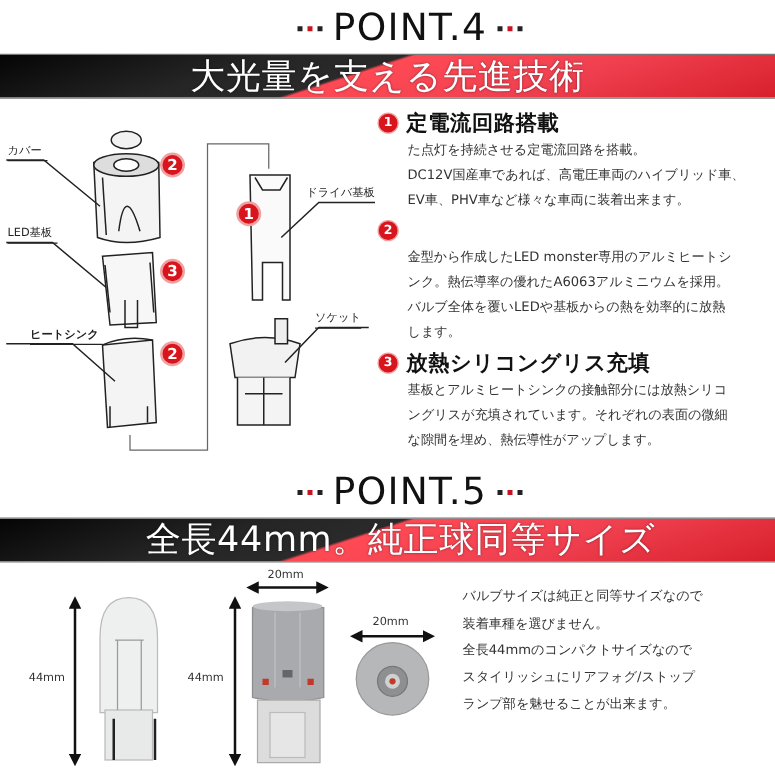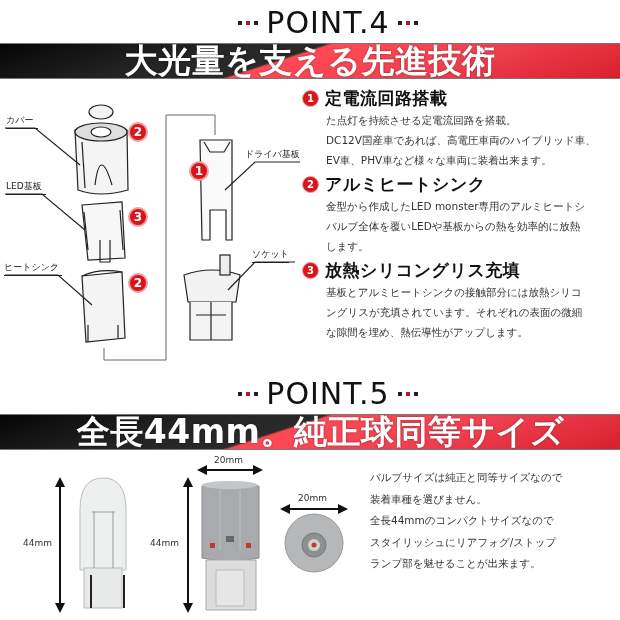--- a/index.html
+++ b/index.html
@@ -18,21 +18,21 @@
     color: #111; font-weight: normal; line-height: 1;
   }
 
   .banner {
     position: absolute; left: 0; width: 620px; height: 36px;
     background: linear-gradient(162deg, #050505 0%, #252525 30%, #2a2a2a 45%, #ff4a55 46%, #f04050 70%, #d8202c 100%);
     border-top: 1px solid #777; border-bottom: 1px solid #777;
     display: flex; align-items: center; justify-content: center;
   }
   .banner .text {
-    color: #fff; font-weight: bold; font-size: 33px; letter-spacing: 0.5px;
+    color: #fff; font-weight: normal; font-size: 28px; letter-spacing: 0.5px;
     text-shadow: 0 0 2px rgba(0,0,0,0.5);
   }
 
   .diagram { position: absolute; left: 0; top: 90px; width: 300px; height: 275px; }
   .part-label {
     position: absolute; font-size: 9px; color: #222; border-bottom: 1px solid #222;
     padding-bottom: 1px; white-space: nowrap;
   }
   .badge {
     position: absolute; width: 20px; height: 20px; border-radius: 50%;
@@ -112,21 +112,21 @@
 
       <path d="M5 38 H35 L80 75"></path>
       <path d="M5 104 H42 L85 140"></path>
       <path d="M5 185 H58 L92 215"></path>
       <path d="M300 72 H255 L225 100"></path>
       <path d="M295 172 H255 L228 200"></path>
     </g>
   </svg>
   <span class="part-label" style="left:6px;top:24px;width:32px;">カバー</span>
   <span class="part-label" style="left:6px;top:90px;width:40px;">LED基板</span>
-  <span class="part-label" style="left:4px;top:171px;width:58px;">ヒートシンク</span>
+  <span class="part-label" style="left:24px;top:171px;width:58px;font-weight:bold;">ヒートシンク</span>
   <span class="part-label" style="left:245px;top:58px;border:none;">ドライバ基板</span>
   <span class="part-label" style="left:252px;top:158px;">ソケット</span>
 
   <span class="badge" style="left:128px;top:32px;">2</span>
   <span class="badge" style="left:128px;top:117px;">3</span>
   <span class="badge" style="left:128px;top:183px;">2</span>
   <span class="badge" style="left:189px;top:71px;">1</span>
 </div>
 
 <div class="features">
@@ -137,24 +137,24 @@
     </div>
     <div class="body">
       <div>た点灯を持続させる定電流回路を搭載。</div>
       <div>DC12V国産車であれば、高電圧車両のハイブリッド車、</div>
       <div>EV車、PHV車など様々な車両に装着出来ます。</div>
     </div>
   </div>
   <div class="feature">
     <div class="head">
       <span class="num">2</span>
-      <span class="title">アルミヒートシンク</span>
     </div>
     <div class="body">
       <div>金型から作成したLED monster専用のアルミヒートシ</div>
+      <div>ンク。熱伝導率の優れたA6063アルミニウムを採用。</div>
       <div>バルブ全体を覆いLEDや基板からの熱を効率的に放熱</div>
       <div>します。</div>
     </div>
   </div>
   <div class="feature">
     <div class="head">
       <span class="num">3</span>
       <span class="title">放熱シリコングリス充填</span>
     </div>
     <div class="body">

